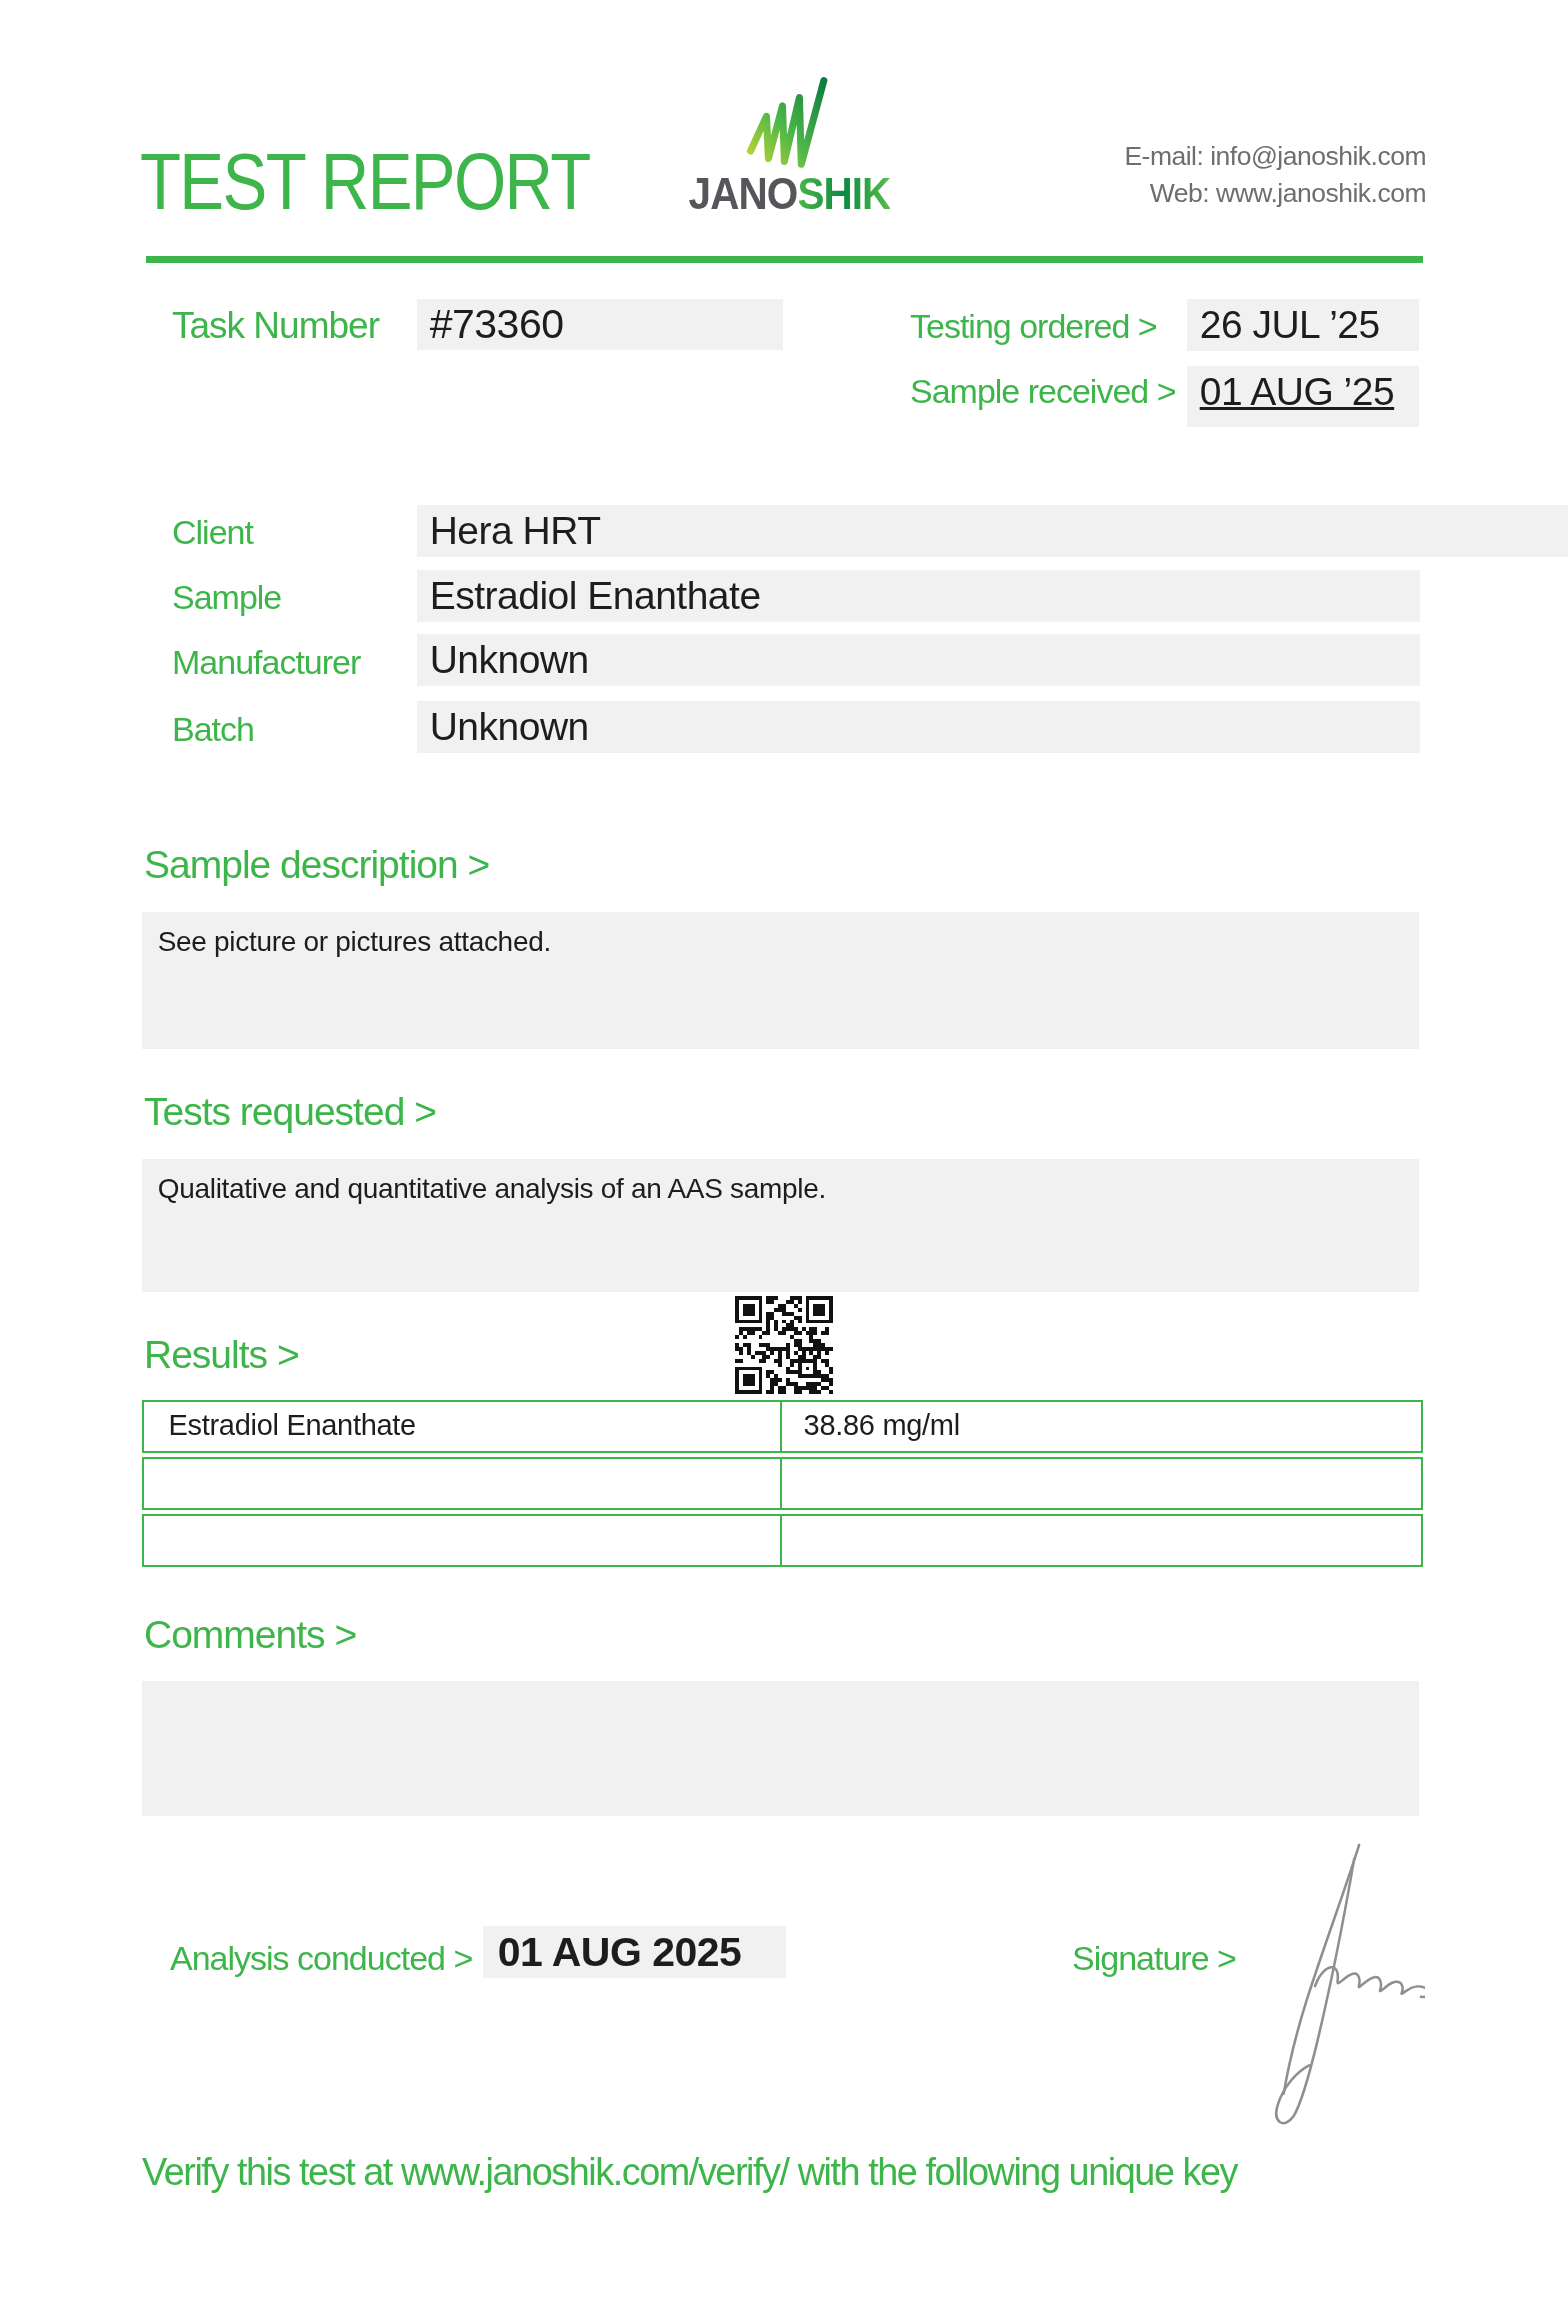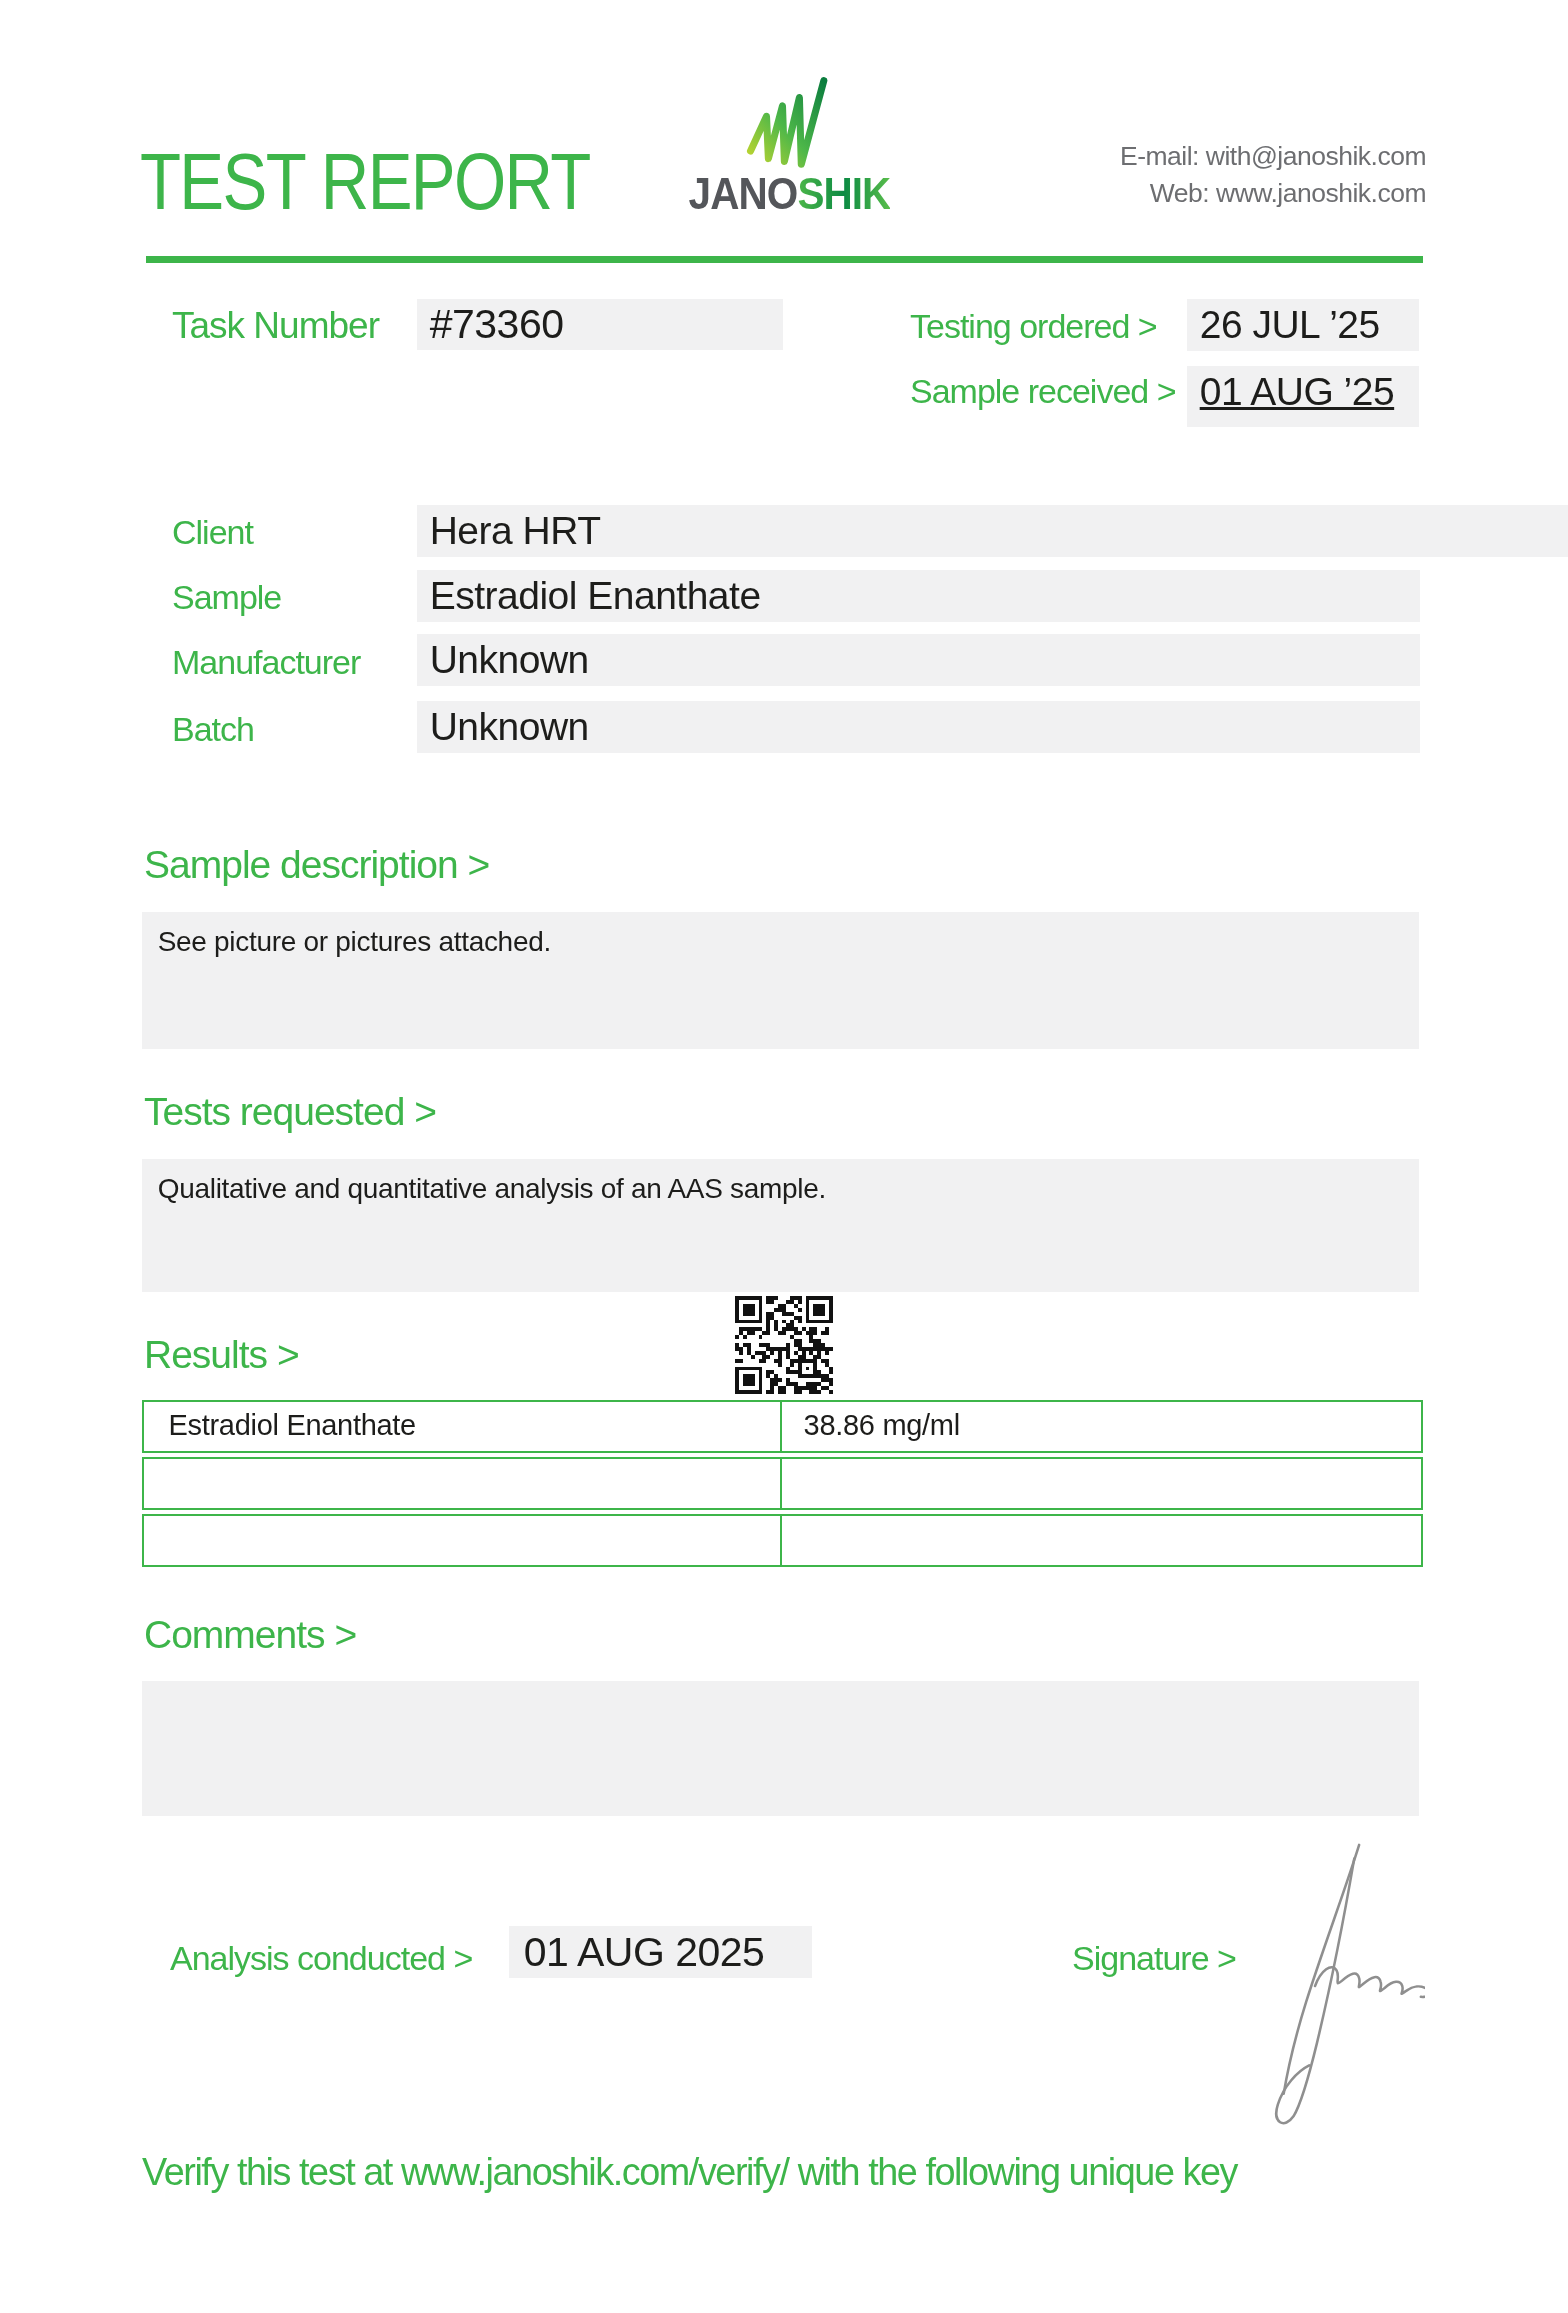--- a/index.html
+++ b/index.html
@@ -71,21 +71,21 @@
         </linearGradient>
       </defs>
       <path d="M8 82 L25 45 L27 90 L42 34 L44 93 L60 25 L62 96 L86 7" stroke="url(#lg)" stroke-width="7.5" stroke-linecap="round" stroke-linejoin="round"></path>
     </svg>
     <div class="logo-text">
       <span class="p1">JANO</span><span class="p2">SHIK</span>
     </div>
   </div>
 
   <div class="abs contact">
-    <div>E-mail: with@janoshik.com</div>
+    <div>E-mail: info@janoshik.com</div>
     <div>Web: www.janoshik.com</div>
   </div>
 
   <div class="abs rule"></div>
 
   <div class="lbl" style="left:148px;top:307px;">Task Number</div>
   <div class="gbox" style="left:417px;top:299px;width:366px;height:51px;">
     <div class="boxtext val" style="line-height:51px;">#73360</div>
   </div>
 
@@ -456,21 +456,21 @@
       <div class="rcell2"></div>
     </div>
   </div>
 
   <div class="sect" style="left:144px;top:1615px;">Comments &gt;</div>
   <div class="gbox" style="left:142px;top:1681px;width:1277px;height:135px;">
     <div class="bigbox-text"></div>
   </div>
 
   <div class="lbl lbl-sm" style="left:146px;top:1941px;">Analysis conducted &gt;</div>
-  <div class="gbox" style="left:509px;top:1926px;width:303px;height:52px;">
+  <div class="gbox" style="left:483px;top:1926px;width:303px;height:52px;font-weight:bold;">
     <div class="boxtext val" style="line-height:52px;font-size:41px;padding-left:14.7px;">01 AUG 2025</div>
   </div>
 
   <div class="lbl lbl-sm" style="left:1048px;top:1941px;">Signature &gt;</div>
 
   <svg class="abs sig" viewBox="0 0 170 300" fill="none">
     <g stroke="#8f8f8f" stroke-width="2.6" stroke-linecap="round" fill="none">
       <path d="M103 6 C90 48 64 118 49 166 C39 198 30 236 26 260"></path>
       <path d="M98 20 C88 78 72 158 60 208 C52 241 44 270 36 283 C27 296 14 290 20 271 C26 252 40 237 52 231"></path>
       <path d="M58 150 C64 134 75 126 80 134 C84 141 77 152 85 145 C94 137 101 134 103 142 C105 149 99 155 107 148 C116 140 123 138 125 146 C127 153 120 159 129 152 C138 144 145 144 147 150 C149 157 142 161 151 155 C158 150 166 149 172 153 C176 156 173 162 166 161"></path>

